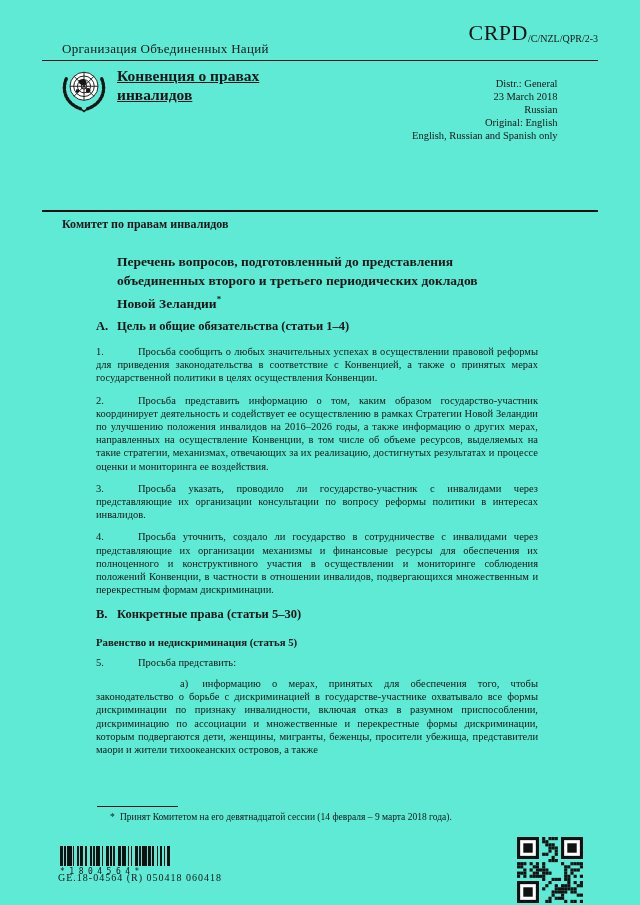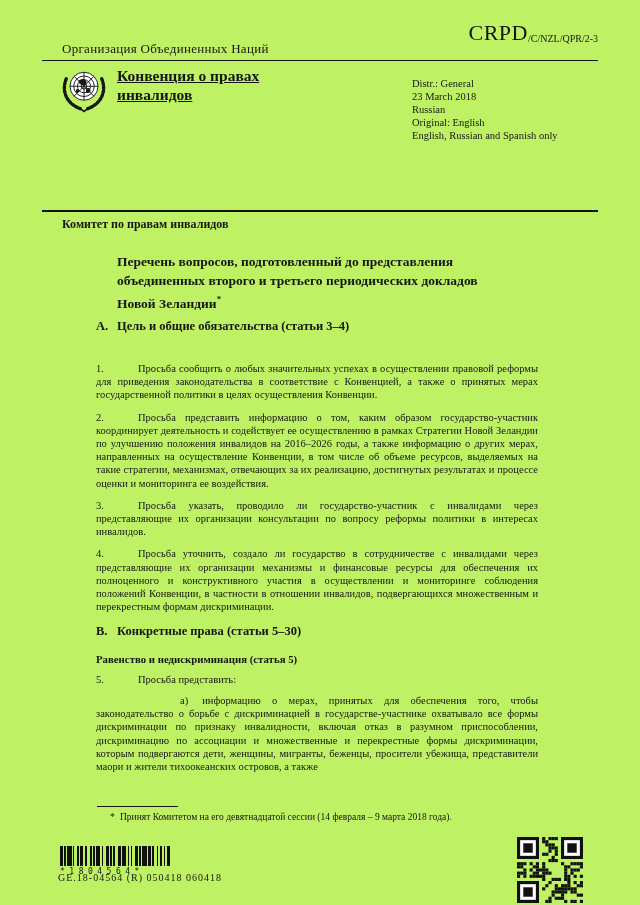--- a/index.html
+++ b/index.html
@@ -1,42 +1,42 @@
 <!DOCTYPE html>
 <html><head>
 <meta charset="utf-8">
 <style>
   * { margin:0; padding:0; box-sizing:border-box; }
   html,body { background:#e8e8e8; }
   .page {
     position:relative; width:640px; height:905px; margin:0 auto;
-    background:#bef264; color:#161616; overflow:hidden;
+    background:#5eead4; color:#161616; overflow:hidden;
     font-family:"Liberation Serif", serif;
     box-shadow:0 0 2px rgba(0,0,0,.35);
   }
   
   .org-name { position:absolute; left:62px; top:41px; font-size:13px; letter-spacing:.3px; }
   .doc-symbol { position:absolute; right:42px; top:20px; display:flex; align-items:baseline; }
   .sym-main { font-size:22px; letter-spacing:.5px; }
   .sym-suffix { font-size:10px; position:relative; top:2px; }
   .rule-thin { position:absolute; left:42px; right:42px; top:60px; height:1px; background:#161616; }
   .emblem { position:absolute; left:56px; top:62px; width:56px; height:56px; }
   .conv-title { position:absolute; left:117px; top:66px; width:218px;
     font-size:15.5px; font-weight:bold; line-height:19px;text-decoration:underline; }
-  .distr-block { position:absolute; left:412px; top:77px; font-size:10.5px; line-height:13px; }
+  .distr-block { position:absolute; left:412px; top:77px; font-size:10.5px; line-height:13px;text-align:right; }
   .rule-thick { position:absolute; left:42px; right:42px; top:210px; height:2px; background:#111; }
   
   .committee { position:absolute; left:62px; top:217px; font-size:12px; font-weight:bold; }
   .doc-title { position:absolute; left:117px; top:253px; width:380px;
     font-size:13.5px; font-weight:bold; line-height:18.5px; }
   .doc-title sup { font-size:9px; }
   .heading-row { display:flex; font-weight:bold; font-size:12.5px; }
   .heading-row .letter { width:21px; flex:0 0 21px; }
   .heading-a { position:absolute; left:96px; top:319px; width:442px; }
-  .body-col { position:absolute; left:96px; top:362px; width:442px;
+  .body-col { position:absolute; left:96px; top:345px; width:442px;
     font-size:10.5px; line-height:13.2px; text-align:justify; }
   .body-col p { margin-bottom:9px; }
   .pnum { display:inline-block; width:42px; }
   .sub-indent { text-indent:42px; }
   .sub-marker { display:inline-block; min-width:24px; padding-right:14px; }
   .heading-b { margin-top:12px; margin-bottom:14px; }
   .subsection { font-weight:bold; font-size:10.8px; margin-bottom:7px; text-align:left; }
   .para5 { margin-bottom:8px !important; }
   
   .footnote-rule { position:absolute; left:97px; top:806px; width:81px; height:1px; background:#161616; }
@@ -100,21 +100,21 @@
   <div class="rule-thick"></div>
 
   <div class="committee">Комитет по правам инвалидов</div>
 
   <div class="doc-title">
     <span>Перечень вопросов, подготовленный до представления объединенных второго и третьего периодических докладов Новой Зеландии</span><sup>*</sup>
   </div>
 
   <div class="heading-row heading-a">
     <span class="letter">A.</span>
-    <span>Цель и общие обязательства (статьи 3–4)</span>
+    <span>Цель и общие обязательства (статьи 1–4)</span>
   </div>
 
   <div class="body-col">
     <p><span class="pnum">1.</span><span>Просьба сообщить о любых значительных успехах в осуществлении правовой реформы для приведения законодательства в соответствие с Конвенцией, а также о принятых мерах государственной политики в целях осуществления Конвенции.</span></p>
     <p><span class="pnum">2.</span><span>Просьба представить информацию о том, каким образом государство-участник координирует деятельность и содействует ее осуществлению в рамках Стратегии Новой Зеландии по улучшению положения инвалидов на 2016–2026 годы, а также информацию о других мерах, направленных на осуществление Конвенции, в том числе об объеме ресурсов, выделяемых на такие стратегии, механизмах, отвечающих за их реализацию, достигнутых результатах и процессе оценки и мониторинга ее воздействия.</span></p>
     <p><span class="pnum">3.</span><span>Просьба указать, проводило ли государство-участник с инвалидами через представляющие их организации консультации по вопросу реформы политики в интересах инвалидов.</span></p>
     <p><span class="pnum">4.</span><span>Просьба уточнить, создало ли государство в сотрудничестве с инвалидами через представляющие их организации механизмы и финансовые ресурсы для обеспечения их полноценного и конструктивного участия в осуществлении и мониторинге соблюдения положений Конвенции, в частности в отношении инвалидов, подвергающихся множественным и перекрестным формам дискриминации.</span></p>
 
     <div class="heading-row heading-b">
       <span class="letter">B.</span>

